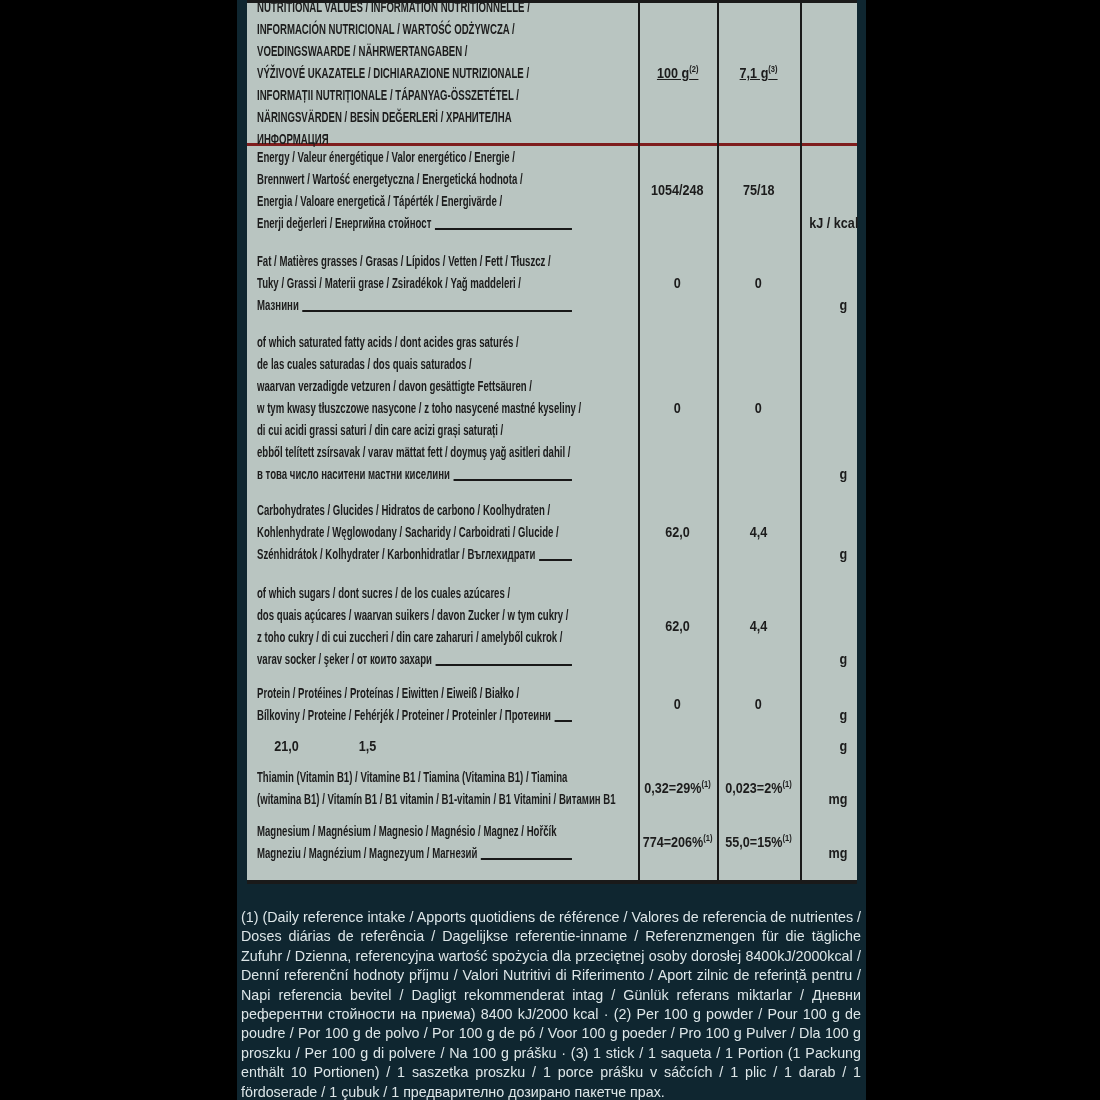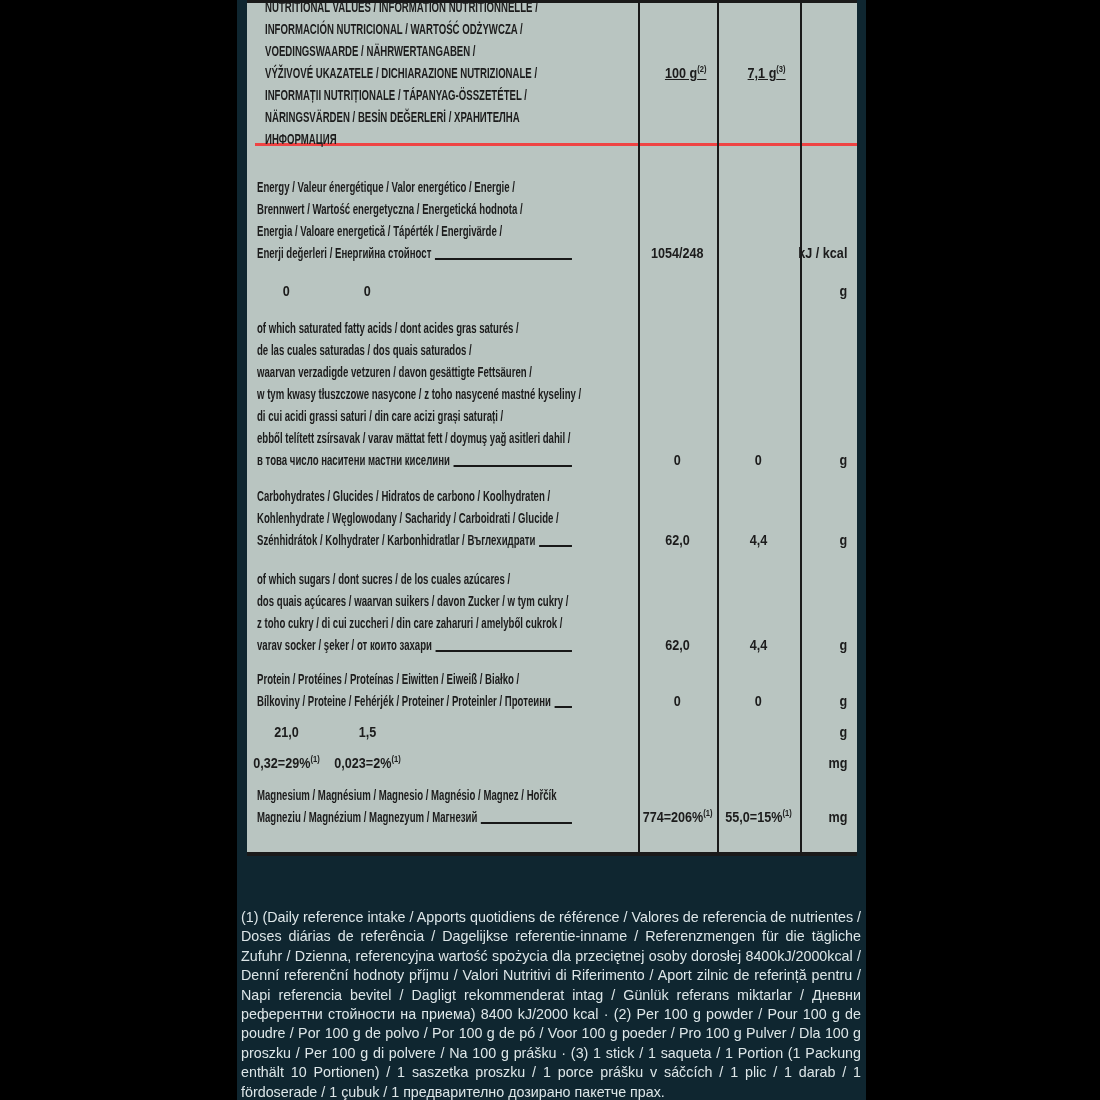--- a/index.html
+++ b/index.html
@@ -4,53 +4,53 @@
 <style>
   html,body{margin:0;padding:0;background:#000;}
   .stage{position:relative;width:1100px;height:1100px;background:#000;overflow:hidden;
          font-family:"Liberation Sans",sans-serif;}
   .panel{position:absolute;left:237px;top:0;width:629px;height:1100px;background:#0f2630;}
   .ntable{position:absolute;left:10px;top:0;width:610px;background:#b9c5c1;color:#1c1c1c;
           border-top:3px solid #1a1a1a;border-bottom:4px solid #1a1a1a;box-sizing:border-box;}
   .vline{position:absolute;top:0;bottom:0;width:2px;background:#1a1a1a;}
   .vl1{left:391px}.vl2{left:470px}.vl3{left:553px}
 
-  .thead{display:flex;height:140px;border-bottom:3px solid #ef4444;align-items:center;margin-left:8px;}
+  .thead{display:flex;height:140px;border-bottom:3px solid #7f1d1d;align-items:center;}
   .trow{display:flex;position:relative;}
 
   .cl{flex:0 0 391px;width:391px;box-sizing:border-box;padding-left:10px;padding-right:64px;}
   .clinner{font-weight:bold;font-size:15.5px;line-height:22px;transform:scaleX(0.62);
            transform-origin:0 0;width:161%;}
   .clinner.hdr{white-space:pre-line;}
   .lline{white-space:nowrap;}
   .lline.last{display:flex;align-items:flex-end;}
   .lline.last .lab{white-space:nowrap;flex:0 0 auto;}
   .fill{flex:1 1 auto;min-width:0;border-bottom:2.5px solid #181818;margin:0 2px 4px 6px;}
 
-  .cv{box-sizing:border-box;display:flex;flex-direction:column;justify-content:flex-end;
+  .cv{box-sizing:border-box;display:flex;flex-direction:column;justify-content:center;
       align-items:center;}
   .c2{flex:0 0 79px;width:79px;}
   .c3{flex:0 0 83px;width:83px;}
   .cu{flex:1 1 auto;display:flex;justify-content:flex-end;align-items:flex-end;
       padding-right:10px;box-sizing:border-box;}
   .vwrap{font-weight:bold;font-size:15px;line-height:22px;white-space:nowrap;
          transform:scaleX(0.84);}
   .uwrap{transform-origin:100% 50%;}
   .hv{align-items:center;justify-content:center;text-decoration:underline;}
   sup{font-size:9px;line-height:0;}
 
-  #row-energy{padding-top:30px}
+  #row-energy{}
   #row-fat{padding-top:16px}
   #row-saturated_fat{padding-top:15px}
   #row-carbohydrates{padding-top:14px}
   #row-sugars{padding-top:17px}
   #row-protein{padding-top:12px}
   #row-salt{padding-top:9px}
   #row-thiamin{padding-top:9px}
-  #row-magnesium{padding-top:10px;padding-bottom:24px}
+  #row-magnesium{padding-top:10px;padding-bottom:16px}
 
   .footnote{position:absolute;left:4px;right:5px;top:908px;color:#dde6e8;
             font-size:14.3px;line-height:19.4px;text-align:justify;}
 </style>
 </head>
 <body>
 
 <div class="stage">
   <div class="panel">
 
@@ -86,25 +86,38 @@
                 <div class="lline">Energia / Valoare energetică / Tápérték / Energivärde /</div>
                 <div class="lline last">
                   <span class="lab">Enerji değerleri / Енергийна стойност</span>
                   <span class="fill"></span>
                 </div>
               </div>
             </div>
             <div class="cv c2">
               <div class="vwrap">1054/248</div>
             </div>
+            <div class="cv c3">
+              <div class="vwrap">75/18</div>
+            </div>
             <div class="cu">
               <div class="vwrap uwrap">kJ / kcal</div>
             </div>
           </div>
           <div class="trow" id="row-fat">
+            <div class="cl">
+              <div class="clinner">
+                <div class="lline">Fat / Matières grasses / Grasas / Lípidos / Vetten / Fett / Tłuszcz /</div>
+                <div class="lline">Tuky / Grassi / Materii grase / Zsiradékok / Yağ maddeleri /</div>
+                <div class="lline last">
+                  <span class="lab">Мазнини</span>
+                  <span class="fill"></span>
+                </div>
+              </div>
+            </div>
             <div class="cv c2">
               <div class="vwrap">0</div>
             </div>
             <div class="cv c3">
               <div class="vwrap">0</div>
             </div>
             <div class="cu">
               <div class="vwrap uwrap">g</div>
             </div>
           </div>
@@ -201,20 +214,26 @@
               <div class="vwrap">21,0</div>
             </div>
             <div class="cv c3">
               <div class="vwrap">1,5</div>
             </div>
             <div class="cu">
               <div class="vwrap uwrap">g</div>
             </div>
           </div>
           <div class="trow" id="row-thiamin">
+            <div class="cl">
+              <div class="clinner">
+                <div class="lline">Thiamin (Vitamin B1) / Vitamine B1 / Tiamina (Vitamina B1) / Tiamina</div>
+                <div class="lline">(witamina B1) / Vitamín B1 / B1 vitamin / B1-vitamin / B1 Vitamini / Витамин B1</div>
+              </div>
+            </div>
             <div class="cv c2">
               <div class="vwrap">0,32=29%<sup>(1)</sup></div>
             </div>
             <div class="cv c3">
               <div class="vwrap">0,023=2%<sup>(1)</sup></div>
             </div>
             <div class="cu">
               <div class="vwrap uwrap">mg</div>
             </div>
           </div>

